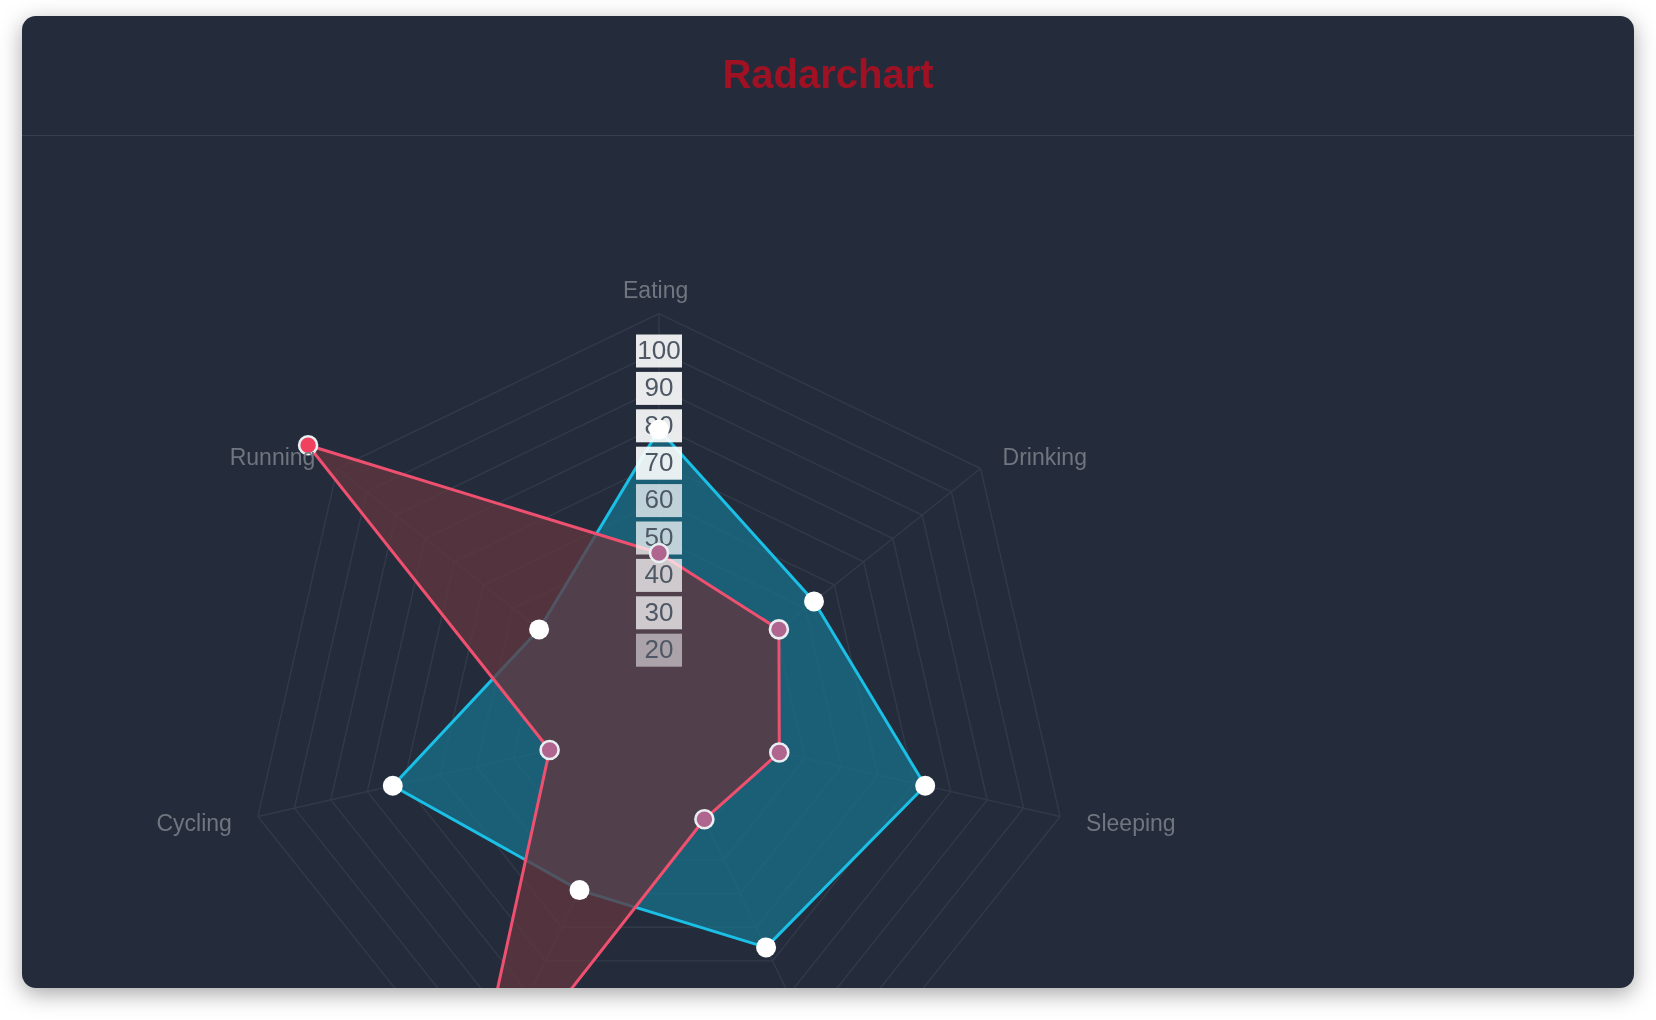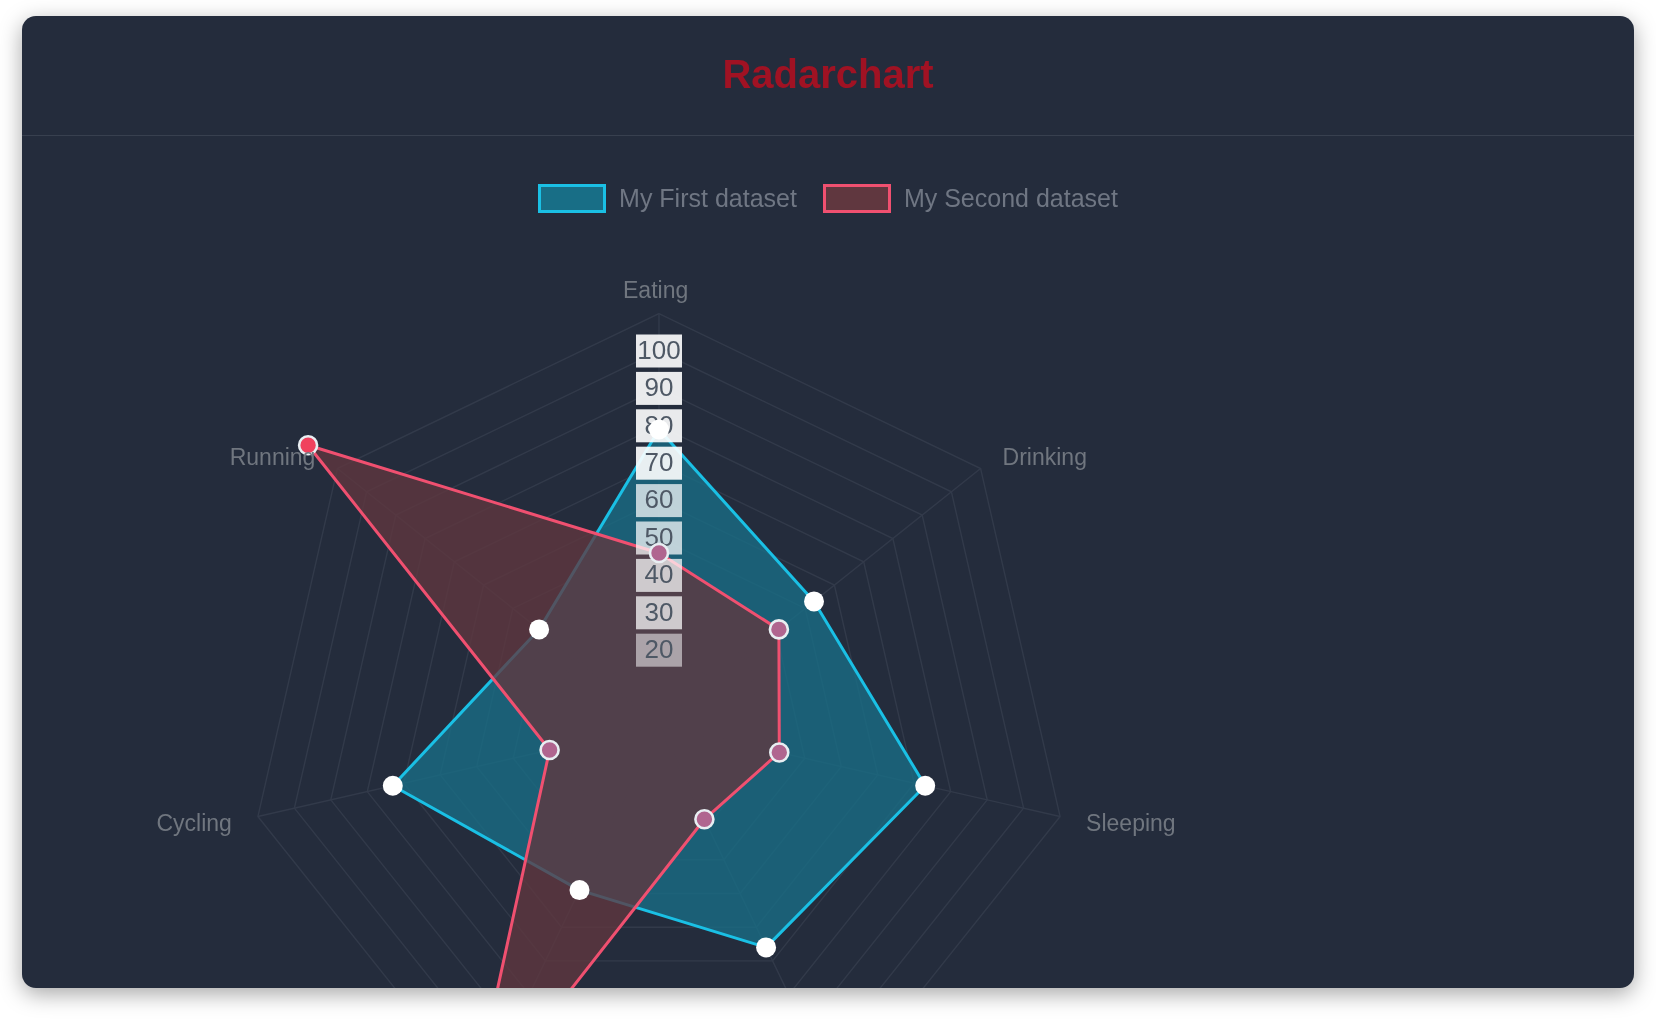--- a/index.html
+++ b/index.html
@@ -91,30 +91,20 @@
 </head>
 <body>
 
 <div id="page">
   <div class="card">
 
     <div class="card-header">
       <div class="card-title">Radarchart</div>
     </div>
 
-    <div class="legend">
-      <div class="legend-item">
-        <span class="legend-swatch" style="background:#186e86;border-color:#1ac0e5;"></span>
-        <span class="legend-label">My First dataset</span>
-      </div>
-      <div class="legend-item">
-        <span class="legend-swatch" style="background:#60373f;border-color:#f05070;"></span>
-        <span class="legend-label">My Second dataset</span>
-      </div>
-    </div>
 
     <div class="chart-wrap">
       <svg class="radar" id="radar-svg" width="1612" height="852">
           <g>
             <polygon points="637.0,514.2 695.5,542.4 709.9,605.6 669.5,656.4 604.5,656.4 564.1,605.6 578.5,542.4" fill="none" stroke="#323a4a" stroke-width="1.4"></polygon>
             <polygon points="637.0,476.8 724.7,519.0 746.4,614.0 685.7,690.1 588.3,690.1 527.6,614.0 549.3,519.0" fill="none" stroke="#323a4a" stroke-width="1.4"></polygon>
             <polygon points="637.0,439.4 754.0,495.7 782.8,622.3 701.9,723.8 572.1,723.8 491.2,622.3 520.0,495.7" fill="none" stroke="#323a4a" stroke-width="1.4"></polygon>
             <polygon points="637.0,402.0 783.2,472.4 819.3,630.6 718.1,757.5 555.9,757.5 454.7,630.6 490.8,472.4" fill="none" stroke="#323a4a" stroke-width="1.4"></polygon>
             <polygon points="637.0,364.6 812.4,449.1 855.8,638.9 734.4,791.2 539.6,791.2 418.2,638.9 461.6,449.1" fill="none" stroke="#323a4a" stroke-width="1.4"></polygon>
             <polygon points="637.0,327.2 841.7,425.8 892.2,647.3 750.6,824.9 523.4,824.9 381.8,647.3 432.3,425.8" fill="none" stroke="#323a4a" stroke-width="1.4"></polygon>

